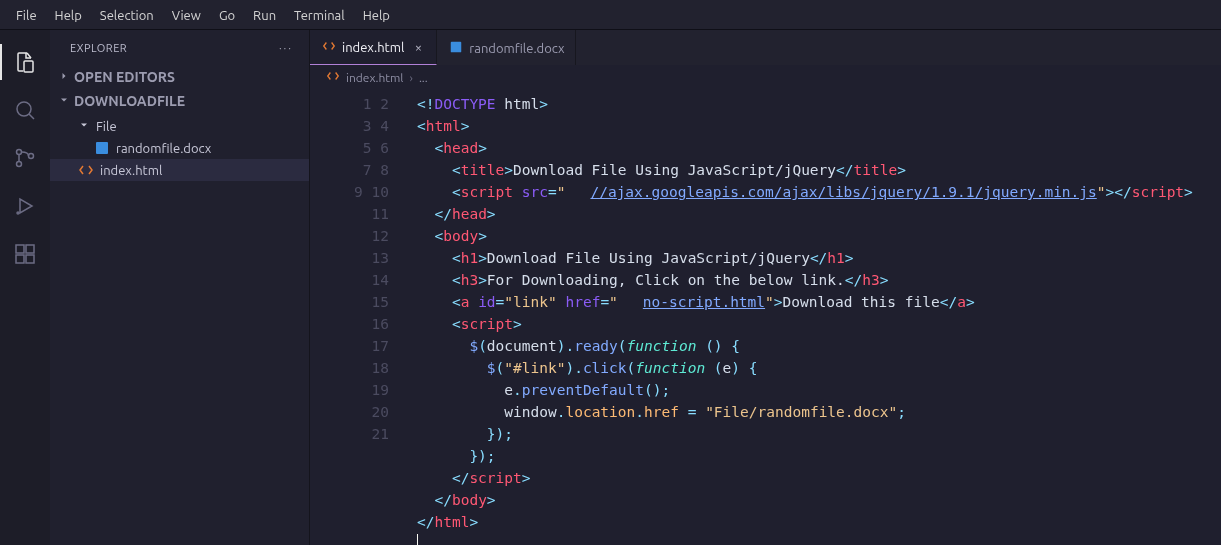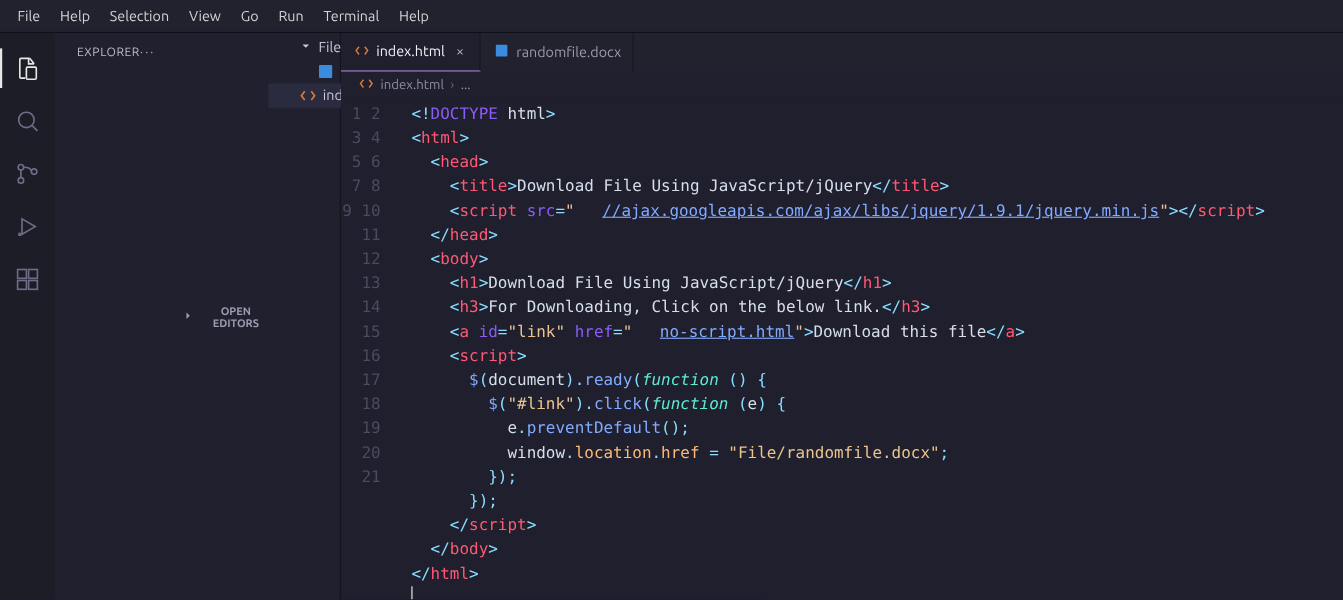--- a/index.html
+++ b/index.html
@@ -54,37 +54,37 @@
     position: absolute; left: 0; top: 6px; bottom: 6px;
     width: 2px; background: #e6e6e6;
   }
   .activitybar svg { width: 24px; height: 24px; }
 
   
   .sidebar {
     width: 260px;
     background: #20202e;
     display: flex;
-    flex-direction: row;
+    flex-direction: column;
     border-right: 1px solid #14141c;
   }
   .sidebar-header {
     height: 35px;
     display: flex;
     align-items: center;
     justify-content: space-between;
     padding: 0 16px 0 20px;
     font-size: 11px;
     letter-spacing: 0.5px;
     color: #bdbdcf;
   }
   .ellipsis { color: #aaaabb; letter-spacing: 2px; }
   .section-title {
-    display: flex; align-items: center; gap: 16px;
-    padding: 4px 8px; font-size: 10px; font-weight: 700;
+    display: flex; align-items: center; gap: 4px;
+    padding: 4px 8px; font-size: 14px; font-weight: 700;
     color: #9c9cb0;
     text-align: center;
   }
   .section-title .chev { width: 12px; display:inline-block; }
   .tree { padding: 2px 0; }
   .tree-row {
     display: flex; align-items: center; gap: 6px;
     height: 22px; padding-left: 20px; color: #c8c8d8;
     font-size: 13px; cursor: default;
   }
@@ -125,21 +125,21 @@
   .breadcrumb {
     height: 24px; display: flex; align-items: center; gap: 6px;
     padding-left: 16px; font-size: 12px; color: #8e8ea4;
   }
   .breadcrumb .sep { color: #6a6a7f; }
 
   .code-wrap { flex:1; display:flex; overflow:hidden; background:#1f1f2e; }
   .gutter {
     width: 52px; text-align: right; padding: 4px 16px 0 0;
     color: #4b4b60; font-family: "Consolas","Menlo",monospace;
-    font-size: 14.5px; line-height: 22px;
+    font-size: 14.5px; line-height: 22px; margin-left: 43px;
   }
   .code {
     flex:1; padding: 4px 0 0 0;
     font-family: "Consolas","Menlo",monospace;
     font-size: 14.5px; line-height: 22px;
     white-space: pre; color: #d4d4d4; position:relative;
     overflow: hidden;
   }
   .code .line { display:block; padding-left: 12px; position:relative; }
 
@@ -211,20 +211,26 @@
   <div class="sidebar">
     <div class="sidebar-header">
       <span>EXPLORER</span>
       <span class="ellipsis">···</span>
     </div>
     <div class="section-title">
       <span class="chev"><svg viewBox="0 0 16 16" fill="currentColor">
             <path d="M6 4l4 4-4 4z"></path>
           </svg></span>
       <span>OPEN EDITORS</span>
+    </div>
+    <div class="section-title">
+      <span class="chev"><svg viewBox="0 0 16 16" fill="currentColor">
+            <path d="M4 6l4 4 4-4z"></path>
+          </svg></span>
+      <span>DOWNLOADFILE</span>
     </div>
     <div class="tree">
       <div class="tree-row depth1">
         <span class="chev"><svg viewBox="0 0 16 16" fill="currentColor">
               <path d="M4 6l4 4 4-4z"></path>
             </svg></span>
         <span>File</span>
       </div>
       <div class="tree-row depth2">
         <span class="ficon word">

